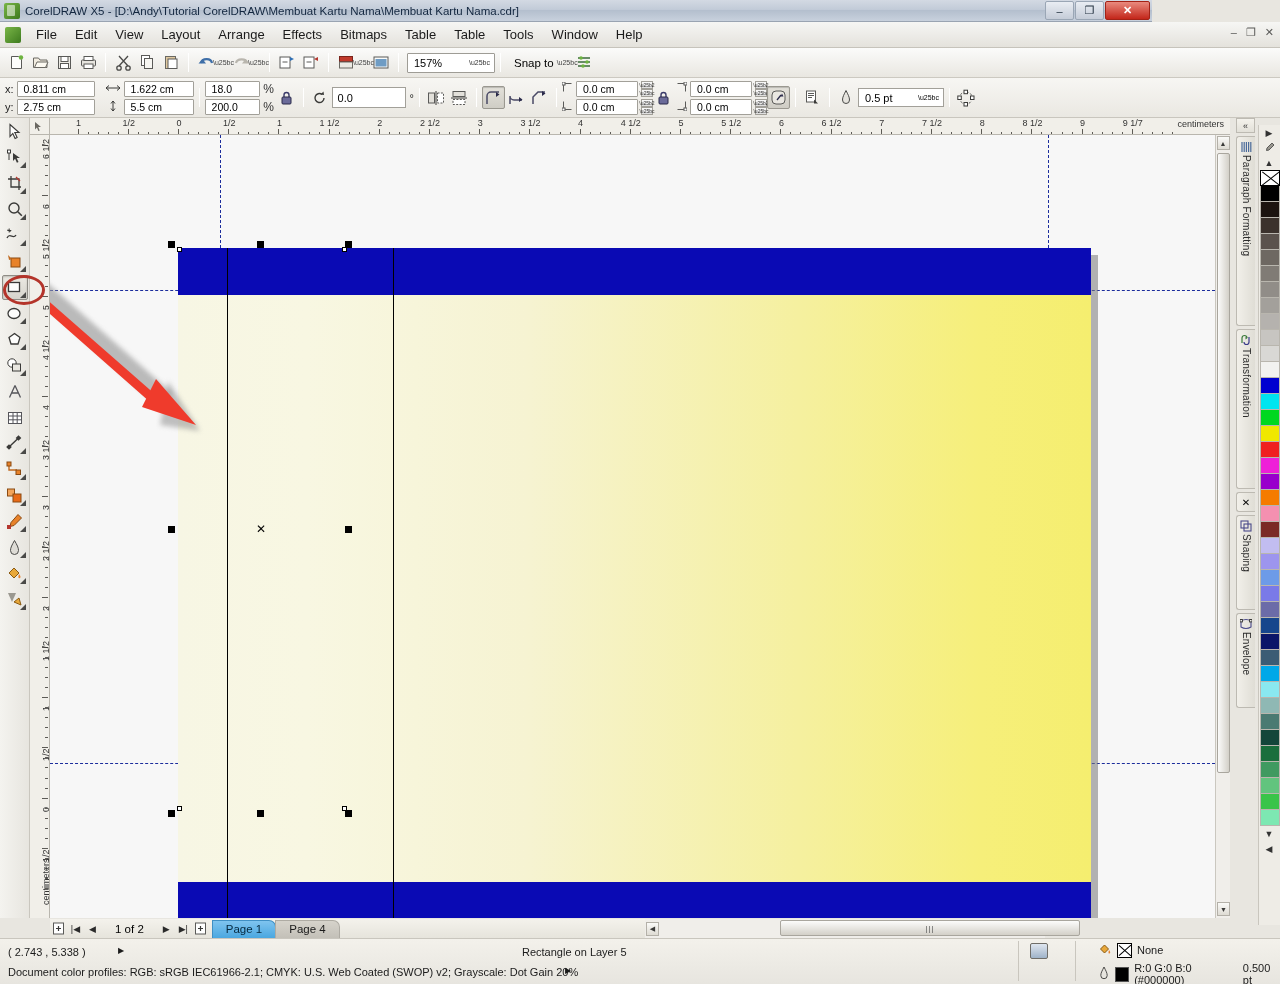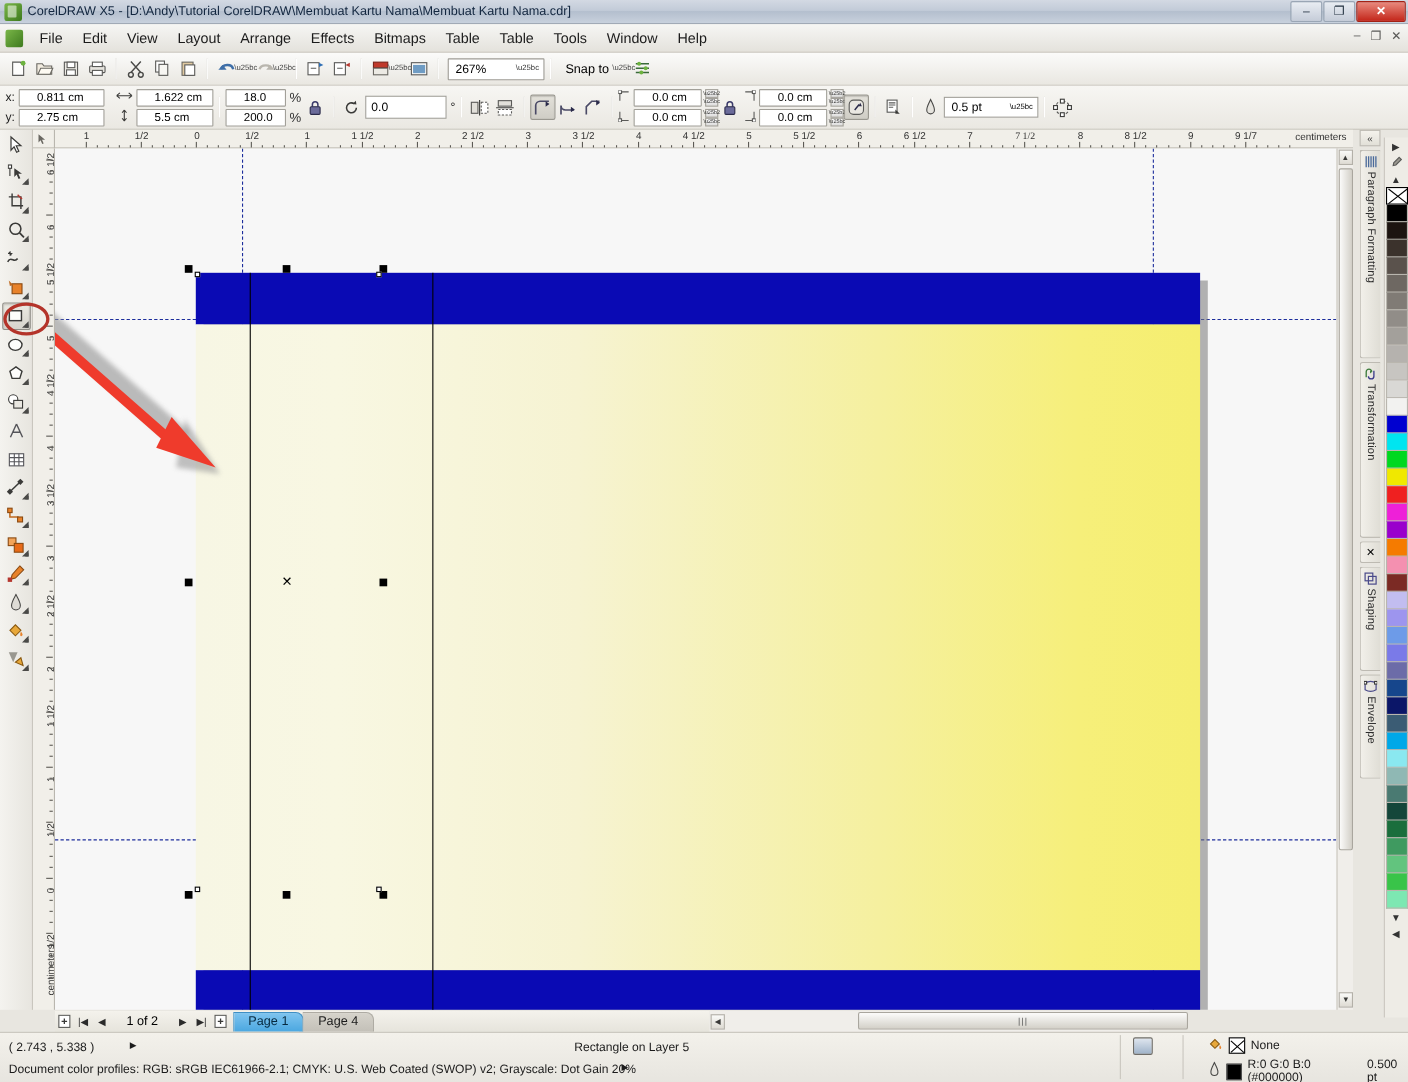--- a/index.html
+++ b/index.html
@@ -2,21 +2,21 @@
 <html><head>
 <meta charset="utf-8">
 <style>
   * { box-sizing: border-box; margin:0; padding:0; }
   html,body { width:1280px; height:984px; overflow:hidden;
     font-family:"Liberation Sans", sans-serif; font-size:11px; color:#000;
     background:#e8e6e0; }
   #app { position:relative; width:1280px; height:984px; }
 
   
-  .titlebar { position:absolute; left:0; top:0; width:1280px; height:22px;
+  .titlebar { position:absolute; left:0; top:0; width:1152px; height:22px;
     background:linear-gradient(180deg,#d3d9e3 0%,#c2cbd8 45%,#b4bfce 50%,#c8d1dd 100%);
     border-bottom:1px solid #9aa4b2; display:flex; align-items:center; }
   .tb-icon { width:16px; height:16px; margin-left:4px; margin-right:5px;
     background:linear-gradient(135deg,#7ab648,#3d7a1e); border-radius:2px;
     position:relative; }
   .tb-icon:after { content:""; position:absolute; left:3px; top:2px; width:8px;height:11px;
     background:#fff; opacity:.55; border-radius:1px; }
   .tb-title { font-size:11.5px; color:#12263f; white-space:nowrap; }
   .wbtns { position:absolute; right:2px; top:1px; display:flex; gap:1px; }
   .wbtn { width:29px; height:19px; border:1px solid #9aa6b5; border-radius:2px;
@@ -53,21 +53,21 @@
   .snaplabel { font-size:11.5px; padding:0 8px 0 8px; }
 
   
   .propbar { position:absolute; left:0; top:78px; width:1280px; height:40px;
     background:linear-gradient(180deg,#f7f6f3,#eae8e2); border-bottom:1px solid #c9c6be;
     display:flex; align-items:center; padding-left:5px; }
   .pb-lbl { font-size:11px; color:#1b1b1b; }
   .twocol { display:flex; flex-direction:column; gap:2px; }
   .trow { display:flex; align-items:center; gap:3px; height:16px; }
   .fld { height:16px; border:1px solid #a2a099; background:#fff; font-size:10.5px;
-    display:flex; align-items:center; padding-left:16px; border-radius:1px; } .fld.w78 { width:78px; } .fld.w55 { width:55px; }
+    display:flex; align-items:center; padding-left:6px; border-radius:1px; } .fld.w78 { width:78px; } .fld.w55 { width:55px; }
   .fld.w62 { width:62px; } .fld.w70b { width:70px; }
   .pct { font-size:12px; color:#333; width:12px; text-align:center; }
   .spin { width:12px;height:16px; display:flex; flex-direction:column; }
   .spin i { flex:1; border:1px solid #a2a099; background:linear-gradient(180deg,#fafafa,#ddd);
     font-size:5px; display:flex; align-items:center; justify-content:center;
     font-style:normal; color:#333; }
   .rotfld { width:74px; height:21px; border:1px solid #a2a099; background:#fff;
     font-size:11px; display:flex; align-items:center; padding-left:5px; }
   .outfld { width:86px;height:19px; border:1px solid #a2a099; background:#fff;
     font-size:11px; display:flex; align-items:center; padding-left:6px;
@@ -325,21 +325,21 @@
       </div>
     <div class="drop-arrow">\u25bc</div>
     <div class="tbtn" title="Application Launcher">
       <svg width="18" height="17" viewBox="0 0 18 17">
           <rect x="2" y="3" width="14" height="11" fill="#fafaf8" stroke="#5a5a58"></rect>
           <rect x="3.5" y="5" width="11" height="7.5" fill="#6f9cc4"></rect>
         </svg>
       </div>
     <div class="sep"></div>
     <div class="zoombox">
-      <span>267%</span>
+      <span>157%</span>
       <span class="arr">\u25bc</span>
     </div>
     <div class="sep"></div>
     <div class="snaplabel">Snap to</div>
     <div class="drop-arrow">\u25bc</div>
     <div class="tbtn" title="Options">
       <svg width="18" height="17" viewBox="0 0 18 17">
           <path d="M2 4h12M2 8h12M2 12h12" stroke="#3a6a3a" stroke-width="1.4"></path>
           <circle cx="5" cy="4" r="1.8" fill="#6db33f"></circle>
           <circle cx="11" cy="8" r="1.8" fill="#6db33f"></circle>
@@ -764,21 +764,21 @@
       <div class="rtick" style="left: 800.68px; top: 14px; width: 1px; height: 3px;"></div>
       <div class="rtick" style="left: 810.72px; top: 14px; width: 1px; height: 3px;"></div>
       <div class="rtick" style="left: 820.76px; top: 14px; width: 1px; height: 3px;"></div>
       <div class="rtick" style="left: 830.8px; top: 11px; width: 1px; height: 6px;"></div>
       <div class="rlab" style="left: 820.8px; top: 0px; width: 22px; text-align: center;">7</div>
       <div class="rtick" style="left: 840.84px; top: 14px; width: 1px; height: 3px;"></div>
       <div class="rtick" style="left: 850.88px; top: 14px; width: 1px; height: 3px;"></div>
       <div class="rtick" style="left: 860.92px; top: 14px; width: 1px; height: 3px;"></div>
       <div class="rtick" style="left: 870.96px; top: 14px; width: 1px; height: 3px;"></div>
       <div class="rtick" style="left: 881px; top: 11px; width: 1px; height: 6px;"></div>
-      <div class="rlab" style="left: 871px; top: 0px; width: 22px; text-align: center; font-family: Liberation Serif, serif;">7 1/2</div>
+      <div class="rlab" style="left: 871px; top: 0px; width: 22px; text-align: center;">7 1/2</div>
       <div class="rtick" style="left: 891.04px; top: 14px; width: 1px; height: 3px;"></div>
       <div class="rtick" style="left: 901.08px; top: 14px; width: 1px; height: 3px;"></div>
       <div class="rtick" style="left: 911.12px; top: 14px; width: 1px; height: 3px;"></div>
       <div class="rtick" style="left: 921.16px; top: 14px; width: 1px; height: 3px;"></div>
       <div class="rtick" style="left: 931.2px; top: 11px; width: 1px; height: 6px;"></div>
       <div class="rlab" style="left: 921.2px; top: 0px; width: 22px; text-align: center;">8</div>
       <div class="rtick" style="left: 941.24px; top: 14px; width: 1px; height: 3px;"></div>
       <div class="rtick" style="left: 951.28px; top: 14px; width: 1px; height: 3px;"></div>
       <div class="rtick" style="left: 961.32px; top: 14px; width: 1px; height: 3px;"></div>
       <div class="rtick" style="left: 971.36px; top: 14px; width: 1px; height: 3px;"></div>

